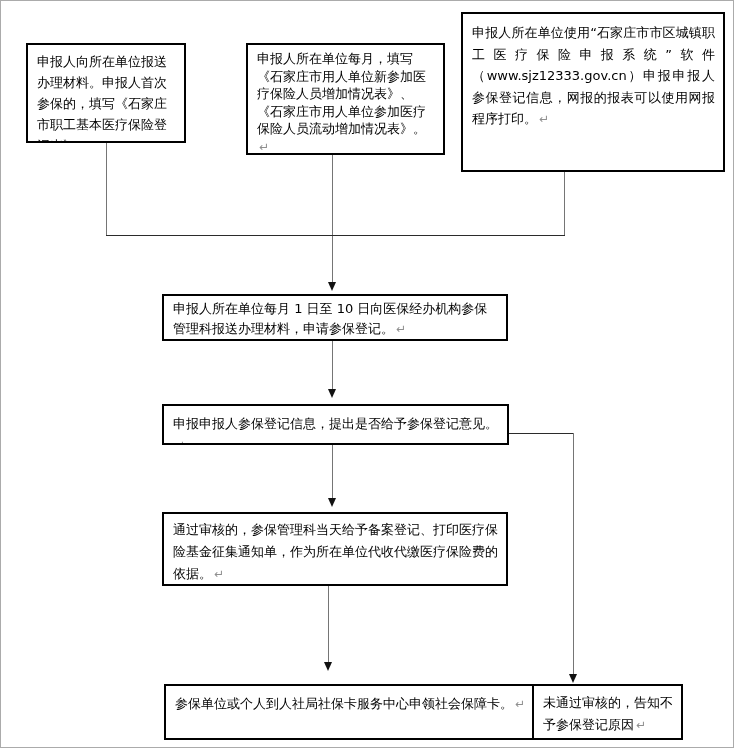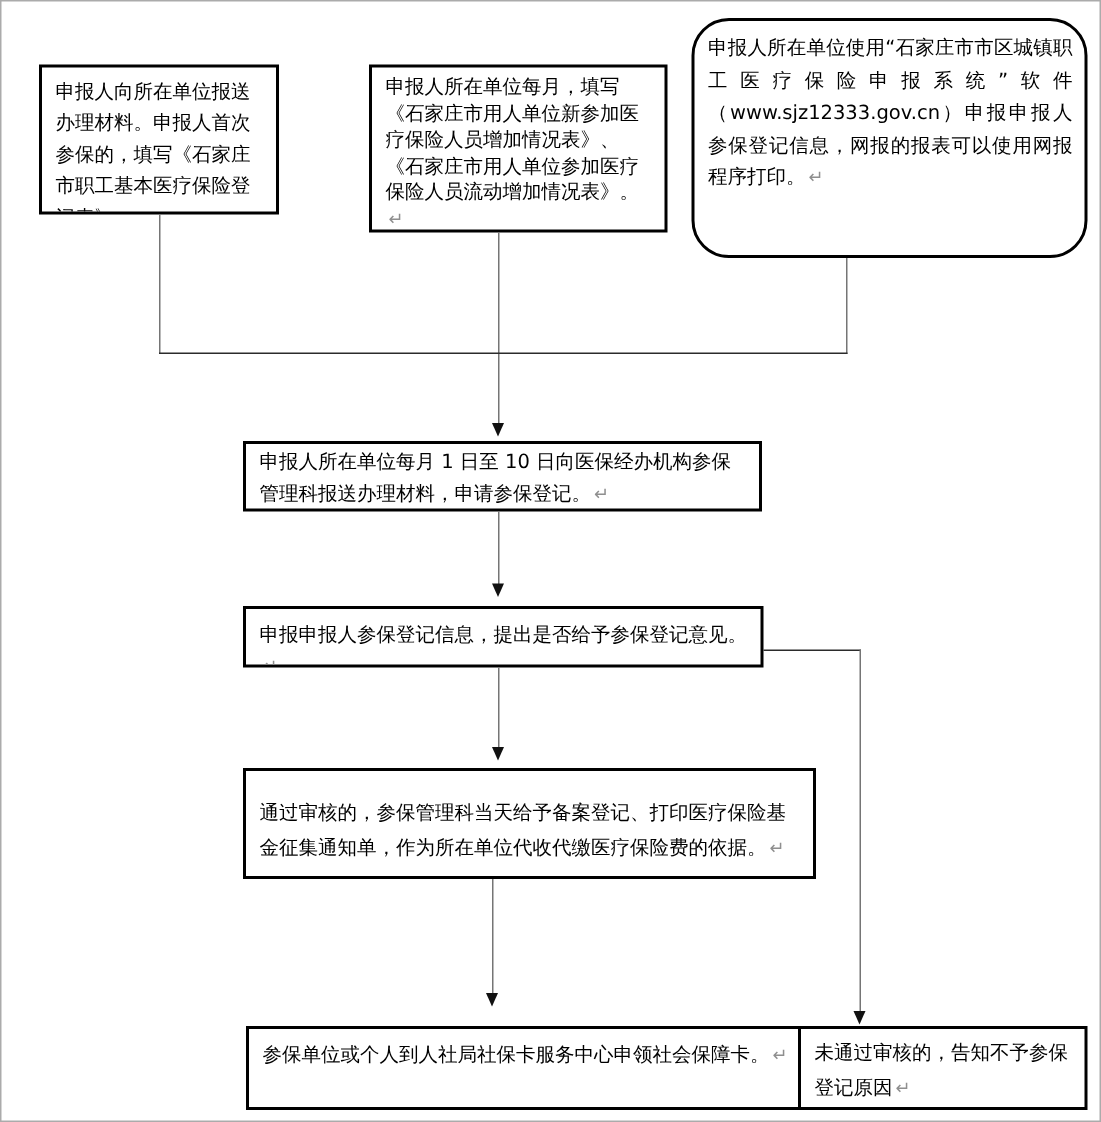--- a/index.html
+++ b/index.html
@@ -20,27 +20,27 @@
     color:#000000;
     font-size:13px;
     line-height:21px;
     padding:6px 8px 0 9px;
     overflow:hidden;
   }
   .ret{color:#8f8f8f;font-size:12px;padding-left:2px;}
   
   .n1{left:25px;top:42px;width:160px;height:100px;}
   .n2{left:245px;top:42px;width:199px;height:112px;line-height:17.5px;padding-top:5px;}
-  .n3{left:460px;top:11px;width:264px;height:160px;line-height:21.5px;padding-top:8px;text-align:justify;border-radius:25px;}
+  .n3{left:460px;top:11px;width:264px;height:160px;line-height:21.5px;padding-top:8px;text-align:justify;}
   .n3 .txt{display:inline;}
   .n4{left:161px;top:293px;width:346px;height:47px;line-height:20px;padding-top:3px;}
   .n5{left:161px;top:403px;width:347px;height:41px;padding-top:7px;}
-  .n6{left:161px;top:511px;width:382px;height:74px;line-height:22px;padding-top:18px;}
+  .n6{left:161px;top:511px;width:346px;height:74px;line-height:22px;padding-top:5px;}
   .n7{left:163px;top:683px;width:412px;height:56px;padding-top:7px;}
-  .n8{left:531px;top:683px;width:193px;height:56px;line-height:22px;padding-top:6px;}
+  .n8{left:531px;top:683px;width:151px;height:56px;line-height:22px;padding-top:6px;}
   
   .vline{position:absolute;width:1px;background:#757575;}
   .hline{position:absolute;height:1px;background:#2b2b2b;}
   .l-left{left:105px;top:142px;height:93px;}
   .l-center{left:331px;top:154px;height:128px;}
   .l-right{left:563px;top:171px;height:64px;}
   .l-join{left:105px;top:234px;width:459px;}
   .l-a45{left:331px;top:340px;height:49px;}
   .l-a56{left:331px;top:444px;height:53px;}
   .l-a67{left:327px;top:585px;height:76px;}

